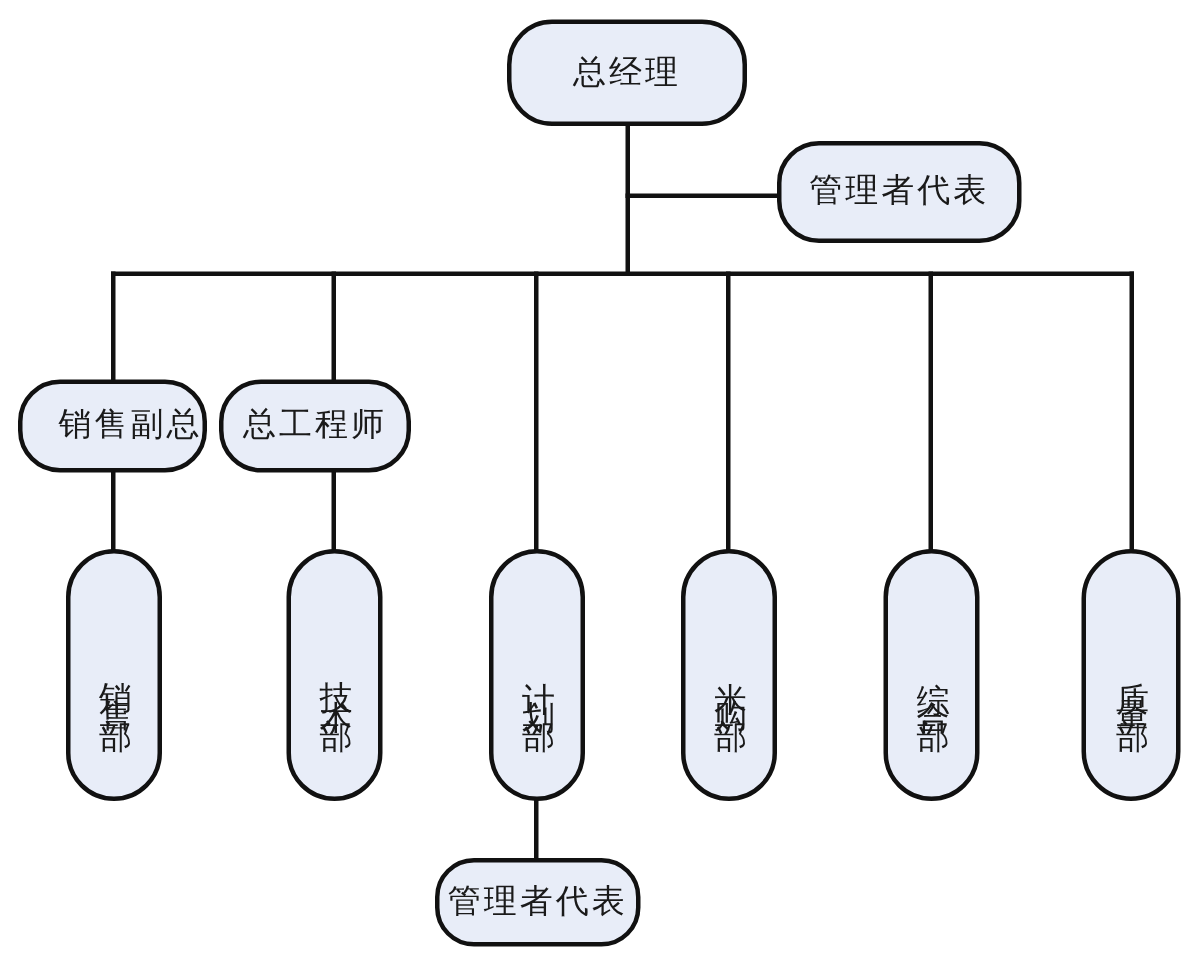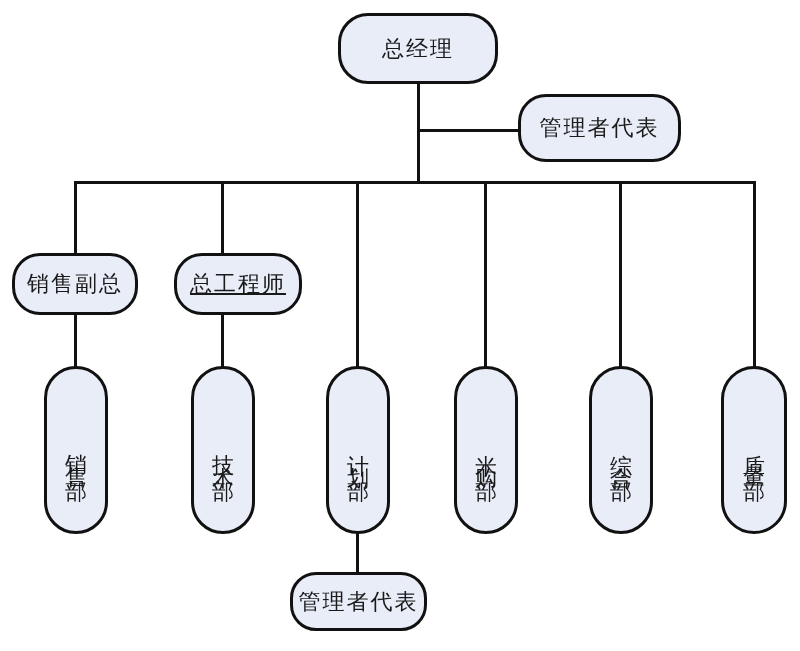--- a/index.html
+++ b/index.html
@@ -71,25 +71,25 @@
   <div class="line v" style="left:356px; top:532px; height:41px;"></div>
 
   <div class="node" style="left:338px; top:13px; width:160px; height:71px; border-radius:30px;">
     <span class="lbl">总经理</span>
   </div>
 
   <div class="node" style="left:518px; top:94px; width:163px; height:68px; border-radius:28px;">
     <span class="lbl">管理者代表</span>
   </div>
 
-  <div class="node" style="left:12px; top:253px; width:126px; height:62px; border-radius:28px;">
+  <div class="node" style="left:12px; top:253px; width:126px; height:62px; border-radius:28px;justify-content:flex-end;">
     <span class="lbl">销售副总</span>
   </div>
 
-  <div class="node" style="left:174px; top:253px; width:128px; height:62px; border-radius:28px;text-decoration:underline;">
+  <div class="node" style="left:146px; top:253px; width:128px; height:62px; border-radius:28px;">
     <span class="lbl">总工程师</span>
   </div>
 
   <div class="node pill" style="left:44px; top:366px; width:64px; height:168px; border-radius:32px;">
     <span class="lbl">销售部</span>
   </div>
 
   <div class="node pill" style="left:191px; top:366px; width:64px; height:168px; border-radius:32px;">
     <span class="lbl">技术部</span>
   </div>

